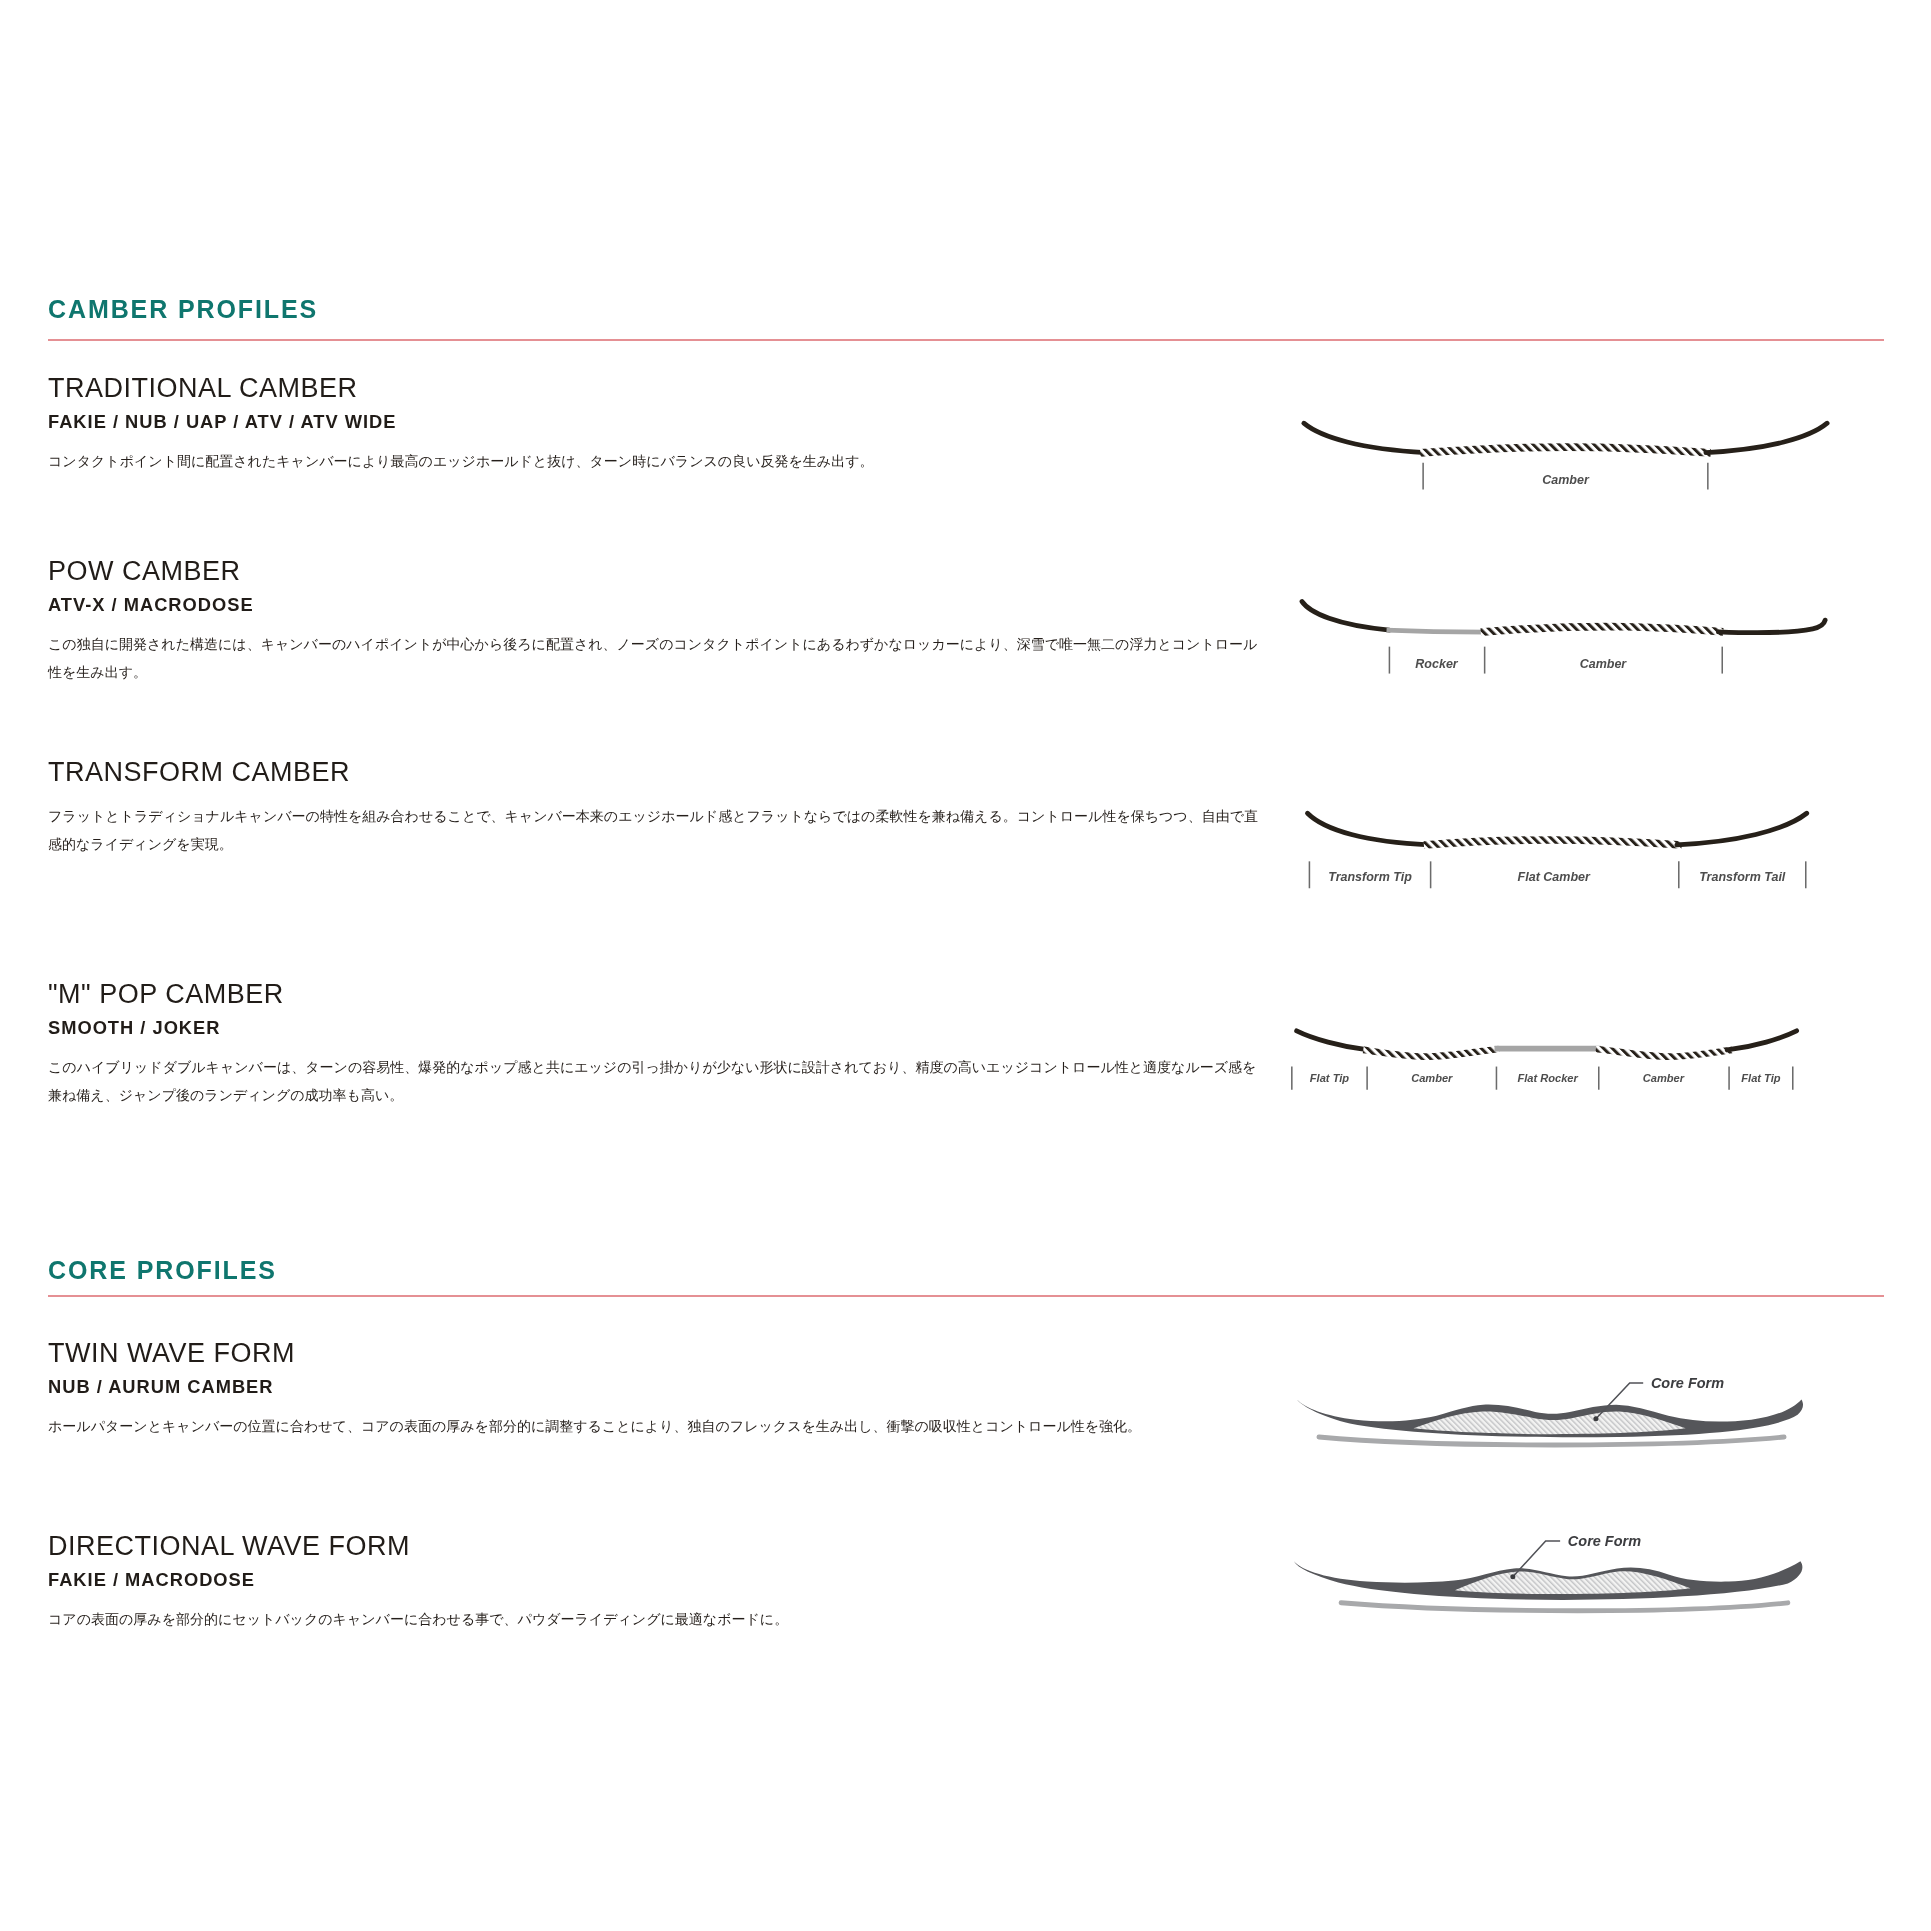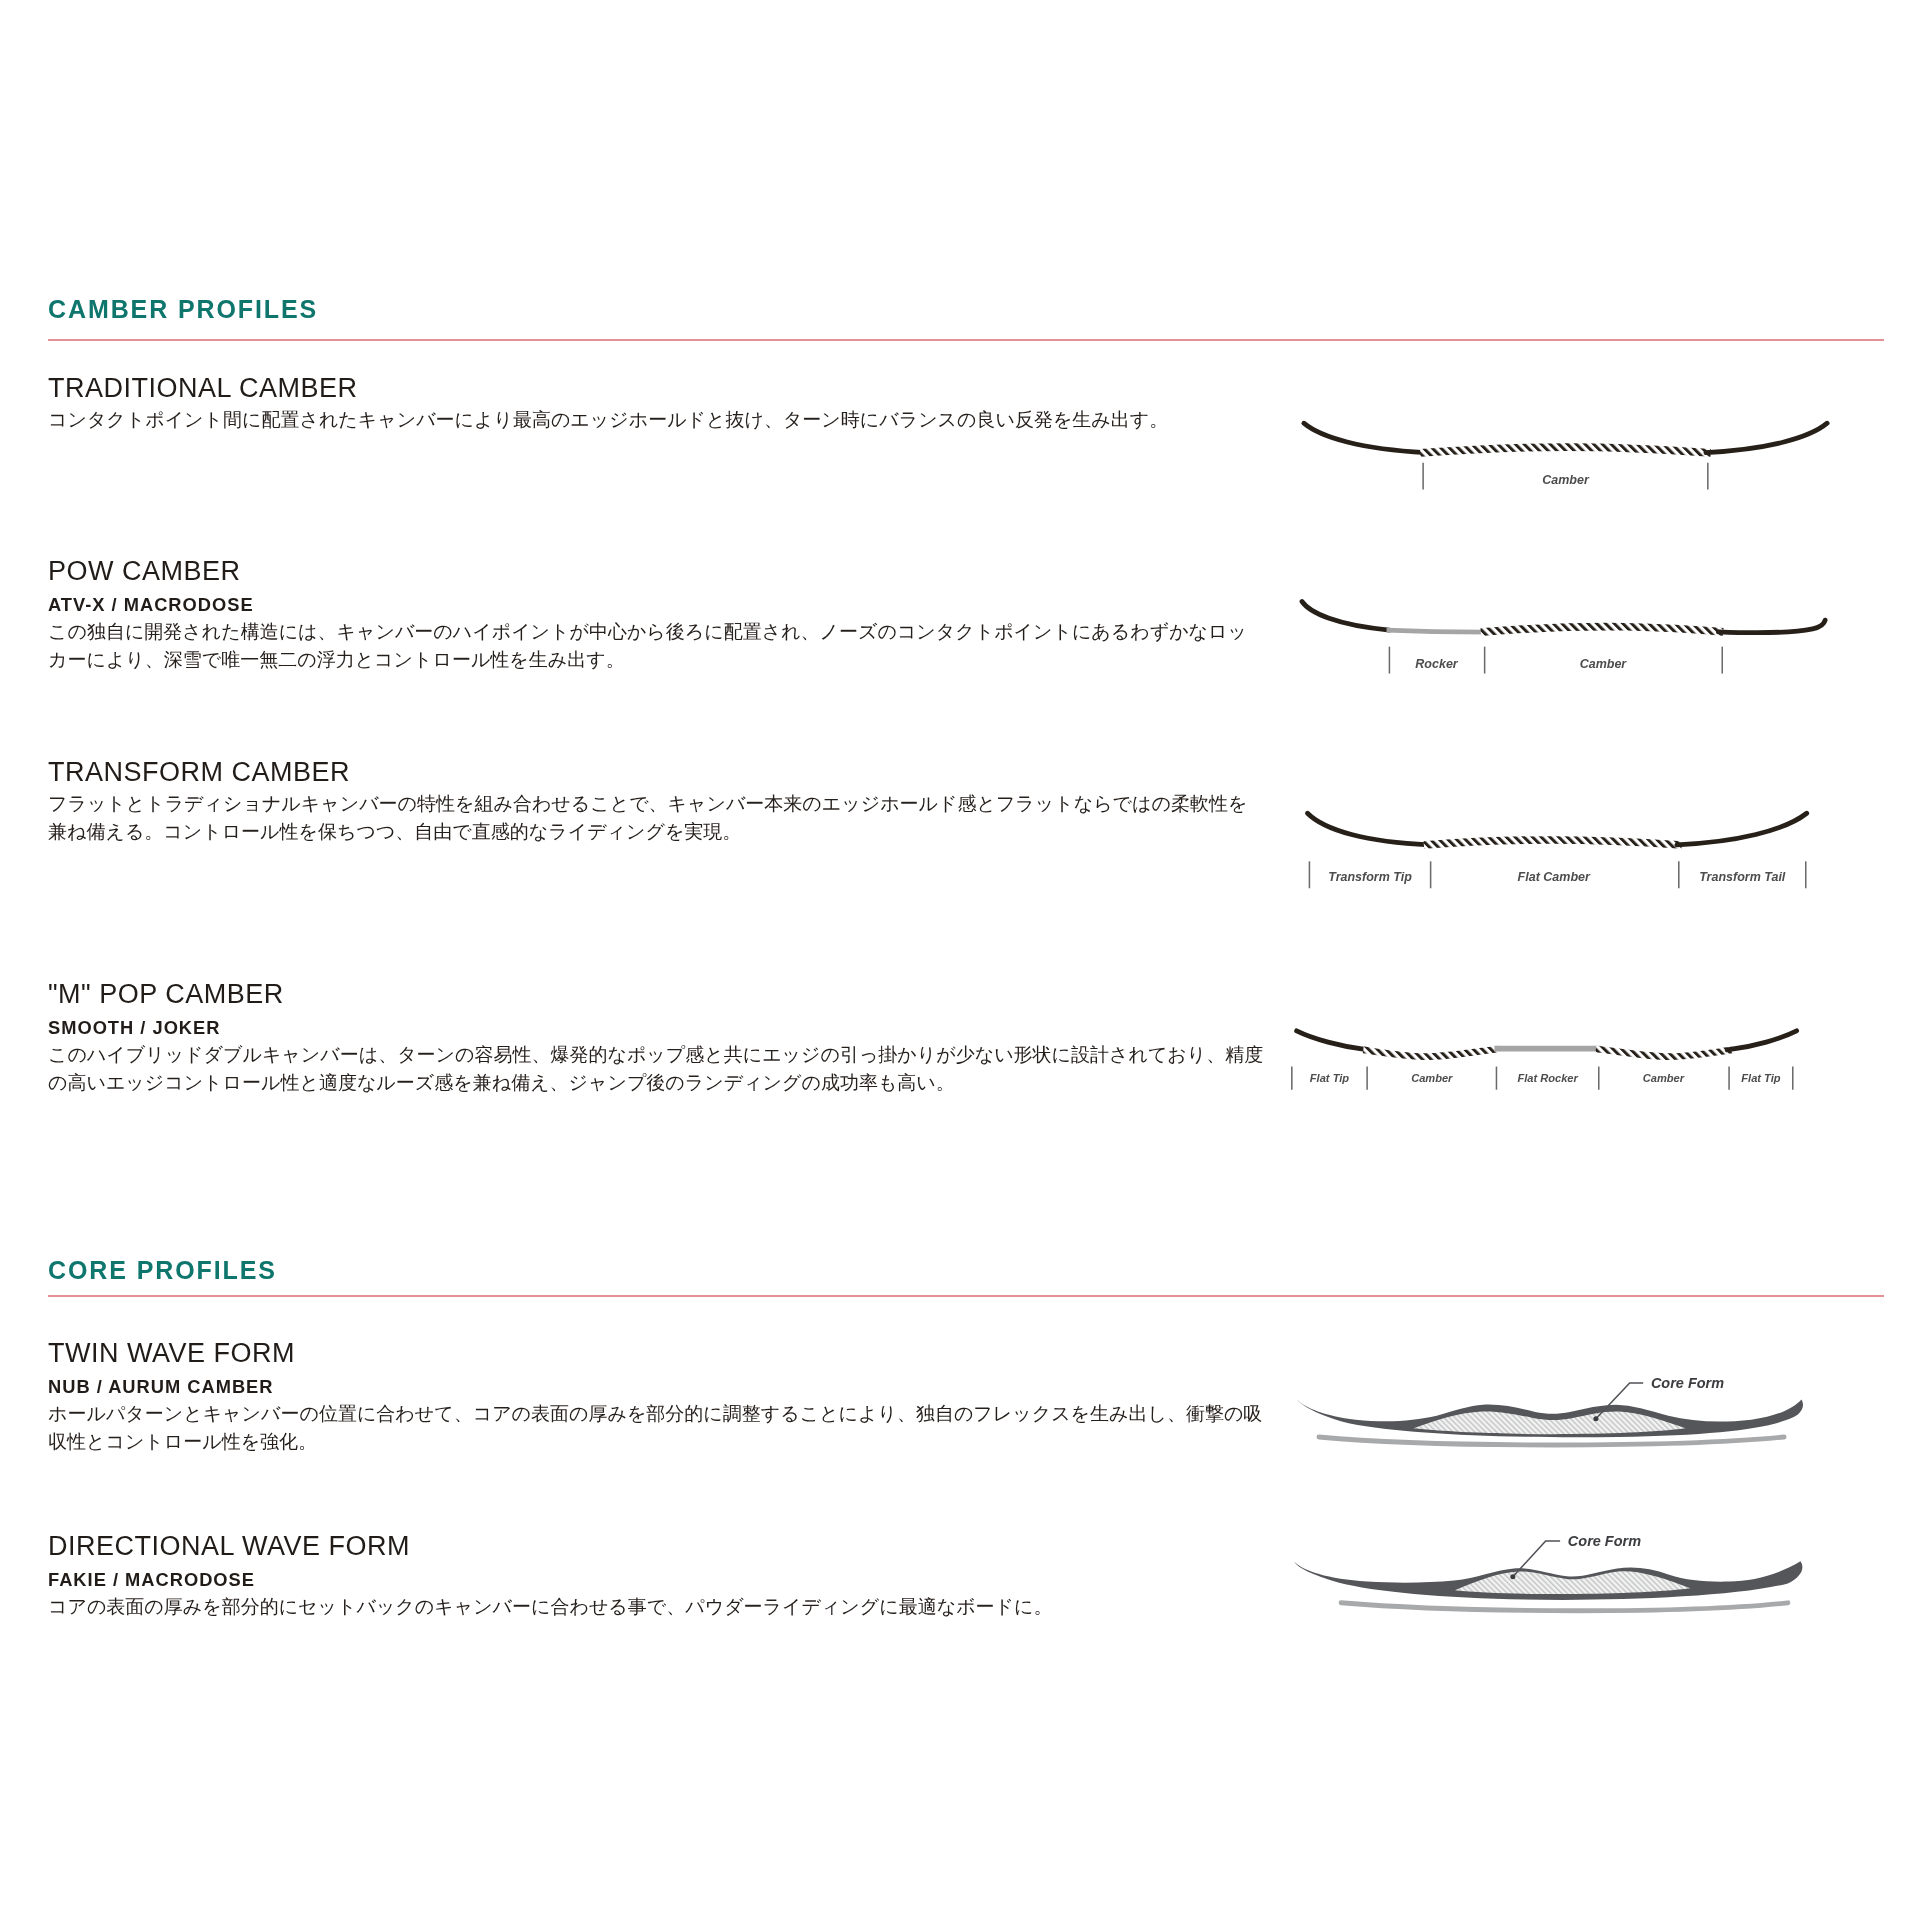--- a/index.html
+++ b/index.html
@@ -4,39 +4,40 @@
 <style>
   html,body{margin:0;padding:0;background:#ffffff;}
   #page{position:relative;width:1931px;height:1931px;background:#ffffff;overflow:hidden;
         font-family:"Liberation Sans", sans-serif;color:#221c18;}
   .abs{position:absolute;}
   .red-heading{font-size:25px;font-weight:bold;letter-spacing:1.9px;color:#0f766e;white-space:nowrap;}
   .red-line{height:1.9px;background:#e59094;width:1836px;left:48px;}
   .sec{left:48px;width:1217px;}
   .sec h2{margin:0;font-size:27px;line-height:31px;font-weight:normal;letter-spacing:0.5px;color:#211c18;}
   .sec h3{margin:5.8px 0 0 0;font-size:18.3px;line-height:23px;font-weight:bold;letter-spacing:1px;color:#211c18;}
-  .sec p{margin:2px 0 0 0;font-size:19px;line-height:28px;font-weight:normal;color:#251f1b;}
+  .sec p{margin:14px 0 0 0;font-size:14px;line-height:28px;font-weight:normal;color:#251f1b;}
   .diag{position:absolute;}
   svg text.dlabel{font-family:"Liberation Sans", sans-serif;font-size:13px;font-style:italic;font-weight:bold;fill:#4d4d4d;}
   svg text.dlabel-sm{font-family:"Liberation Sans", sans-serif;font-size:11.5px;font-style:italic;font-weight:bold;fill:#4d4d4d;}
   svg text.corelabel{font-family:"Liberation Sans", sans-serif;font-size:15px;font-style:italic;font-weight:bold;fill:#3c3d40;}
   .tick{stroke:#6b6b6b;stroke-width:1.6;}
   .solid{fill:none;stroke:#262019;stroke-width:5;stroke-linecap:round;}
   .grayseg{fill:none;stroke:#a5a5a5;stroke-linecap:butt;}
 </style>
 </head>
 <body>
 
 <div id="page">
 
   <div class="abs red-heading" style="left:48px;top:295px;">CAMBER PROFILES</div>
   <div class="abs red-line" style="top:339px;"></div>
 
   <section class="abs sec" style="top:373px;">
     <h2>TRADITIONAL CAMBER</h2>
+    <h3>FAKIE / NUB / UAP / ATV / ATV WIDE</h3>
     <p>コンタクトポイント間に配置されたキャンバーにより最高のエッジホールドと抜け、ターン時にバランスの良い反発を生み出す。</p>
   </section>
   <div class="diag" style="left:1297px;top:403px;">
     <svg width="536" height="101" viewBox="0 0 555 105">
       <defs>
         <pattern id="hatch-d1" patternUnits="userSpaceOnUse" width="6.4" height="6.4" patternTransform="rotate(-45)">
           <rect width="6.4" height="6.4" fill="#ffffff"></rect>
             <rect width="3.1" height="6.4" fill="#262019"></rect>
         </pattern>
       </defs>

